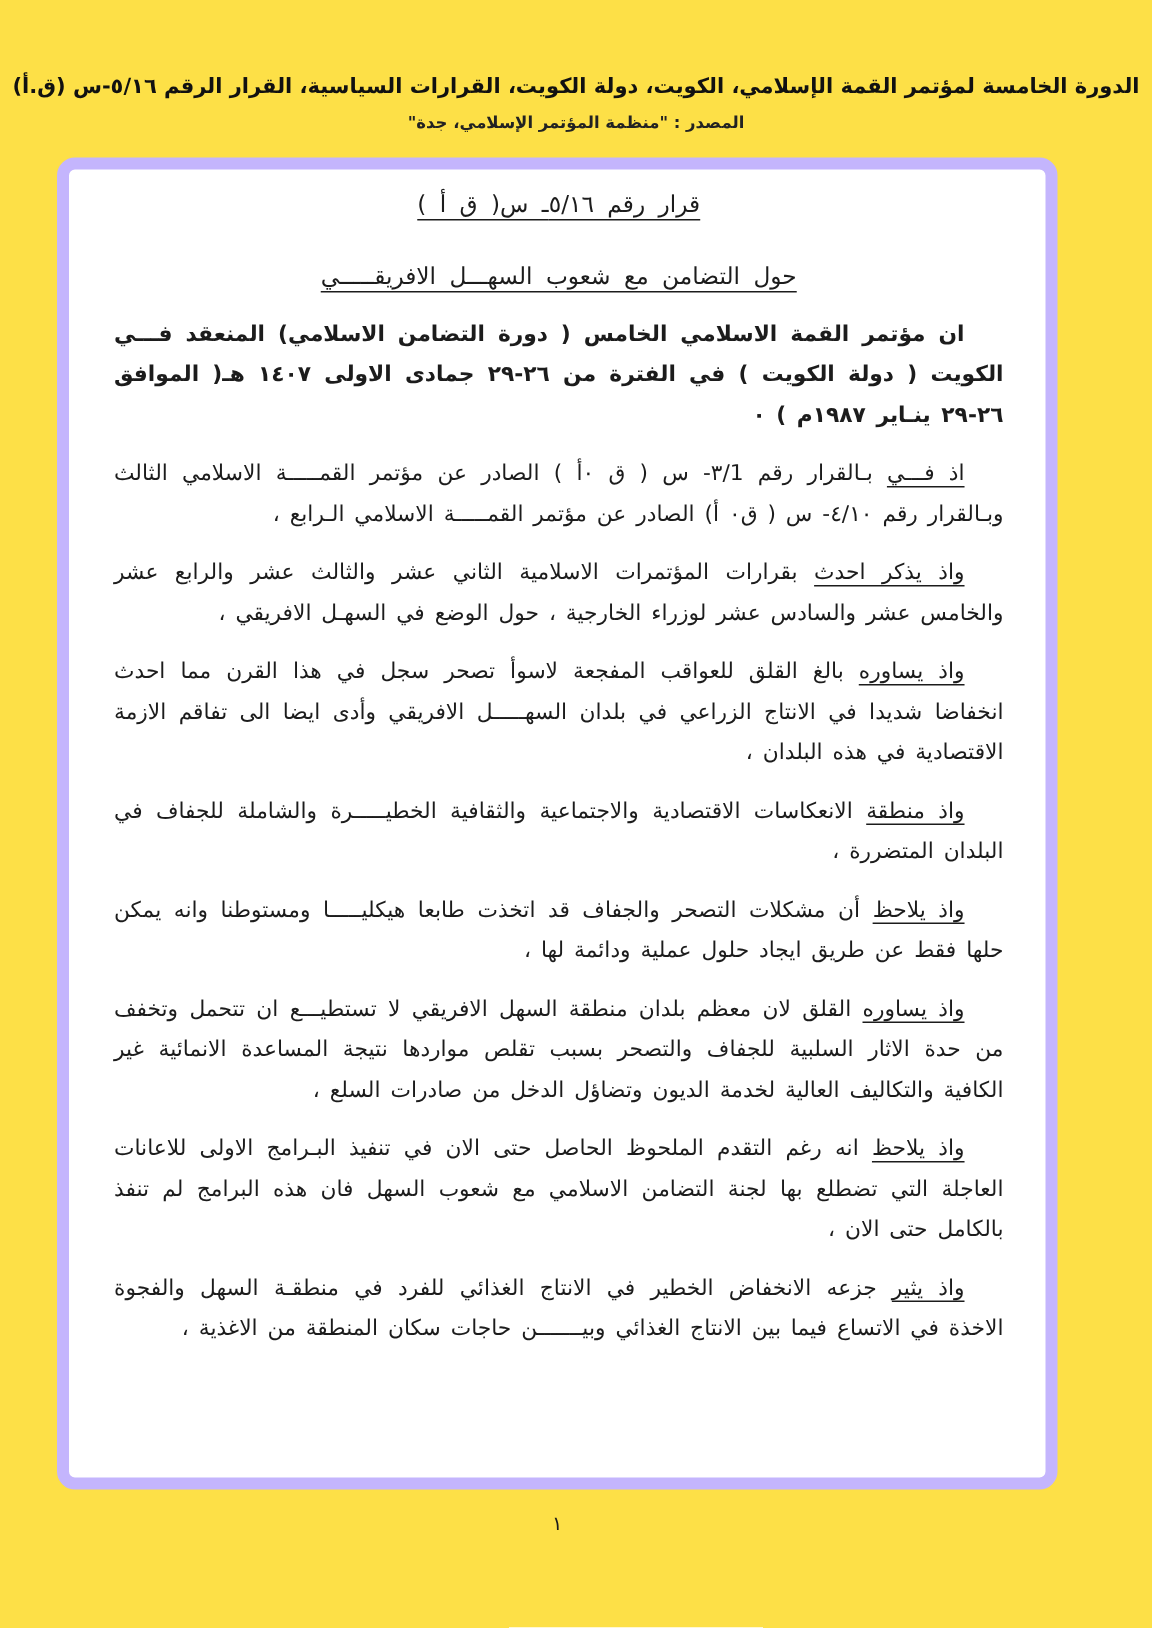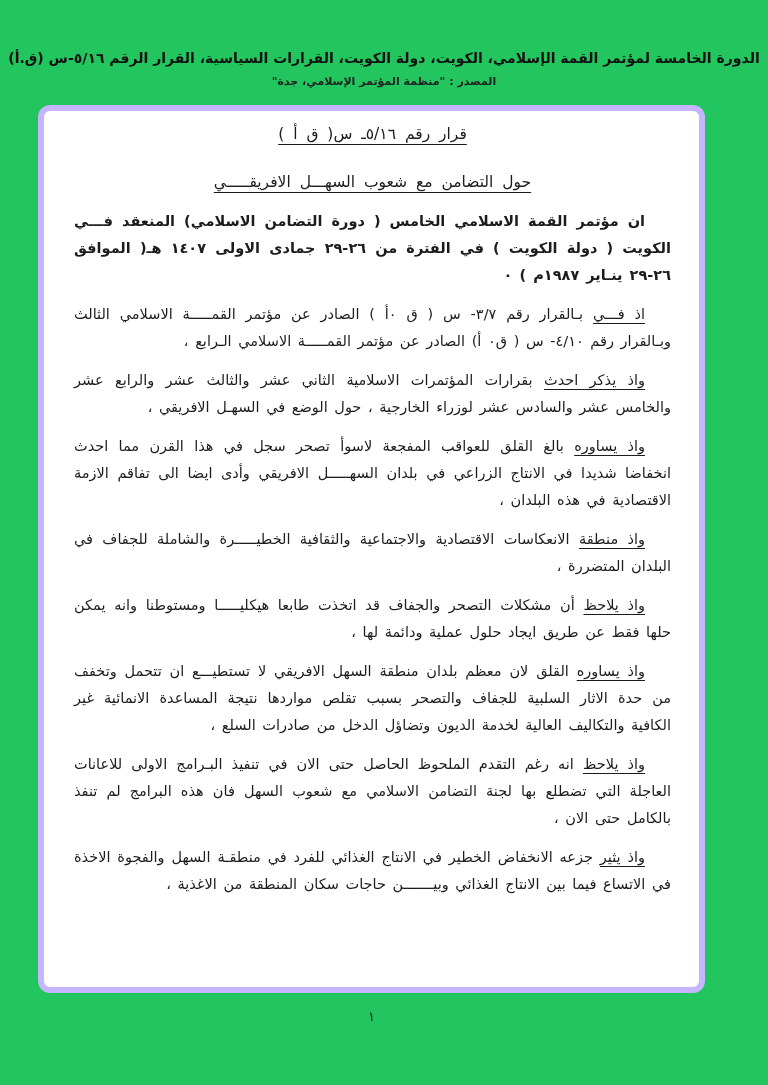--- a/index.html
+++ b/index.html
@@ -8,21 +8,21 @@
     background: #ffffff;
     width: 768px;
     height: 1085px;
     font-family: "DejaVu Sans", sans-serif;
     color: #1a1a1a;
   }
   .page {
     position: relative;
     width: 768px;
     height: 1085px;
-    background: #22c55e;
+    background: #fde047;
     overflow: hidden;
   }
   .doc-header {
     direction: rtl;
     text-align: center;
     padding-top: 50px;
   }
   .doc-header .line1 {
     font-size: 14px;
     font-weight: bold;
@@ -34,21 +34,21 @@
     font-weight: bold;
     color: #222222;
     margin-top: 9px;
   }
   .green-box {
     box-sizing: border-box;
     width: 667px;
     margin-left: 38px;
     margin-top: 17px;
     min-height: 888px;
-    border: 6px solid #c4b5fd;
+    border: 8px solid #c4b5fd;
     border-radius: 12px;
     padding: 14px 28px 14px 30px;
     direction: rtl;
     background: #ffffff;
   }
   .res-title {
     text-align: center;
     font-size: 15.5px;
     color: #1c1c1c;
     word-spacing: 4px;
@@ -108,21 +108,21 @@
       <span class="underlined">حول التضامن مع شعوب السهـــل الافريقـــــي</span>
     </div>
 
     <div class="para first">
       <span class="lead-underline"></span>
       <span>ان مؤتمر القمة الاسلامي الخامس ( دورة التضامن الاسلامي) المنعقد فـــي الكويت ( دولة الكويت ) في الفترة من ٢٦-٢٩ جمادى الاولى ١٤٠٧ هـ( الموافق ٢٦-٢٩ ينـاير ١٩٨٧م ) ٠</span>
     </div>
 
     <div class="para">
       <span class="lead-underline">اذ فـــي</span>
-      <span>بـالقرار رقم ٣/٧- س ( ق ٠أ ) الصادر عن مؤتمر القمـــــة الاسلامي الثالث وبـالقرار رقم ٤/١٠- س ( ق٠ أ) الصادر عن مؤتمر القمـــــة الاسلامي الـرابع ،</span>
+      <span>بـالقرار رقم ٣/1- س ( ق ٠أ ) الصادر عن مؤتمر القمـــــة الاسلامي الثالث وبـالقرار رقم ٤/١٠- س ( ق٠ أ) الصادر عن مؤتمر القمـــــة الاسلامي الـرابع ،</span>
     </div>
 
     <div class="para">
       <span class="lead-underline">واذ يذكر احدث</span>
       <span>بقرارات المؤتمرات الاسلامية الثاني عشر والثالث عشر والرابع عشر والخامس عشر والسادس عشر لوزراء الخارجية ، حول الوضع في السهـل الافريقي ،</span>
     </div>
 
     <div class="para">
       <span class="lead-underline">واذ يساوره</span>
       <span>بالغ القلق للعواقب المفجعة لاسوأ تصحر سجل في هذا القرن مما احدث انخفاضا شديدا في الانتاج الزراعي في بلدان السهـــــل الافريقي وأدى ايضا الى تفاقم الازمة الاقتصادية في هذه البلدان ،</span>

